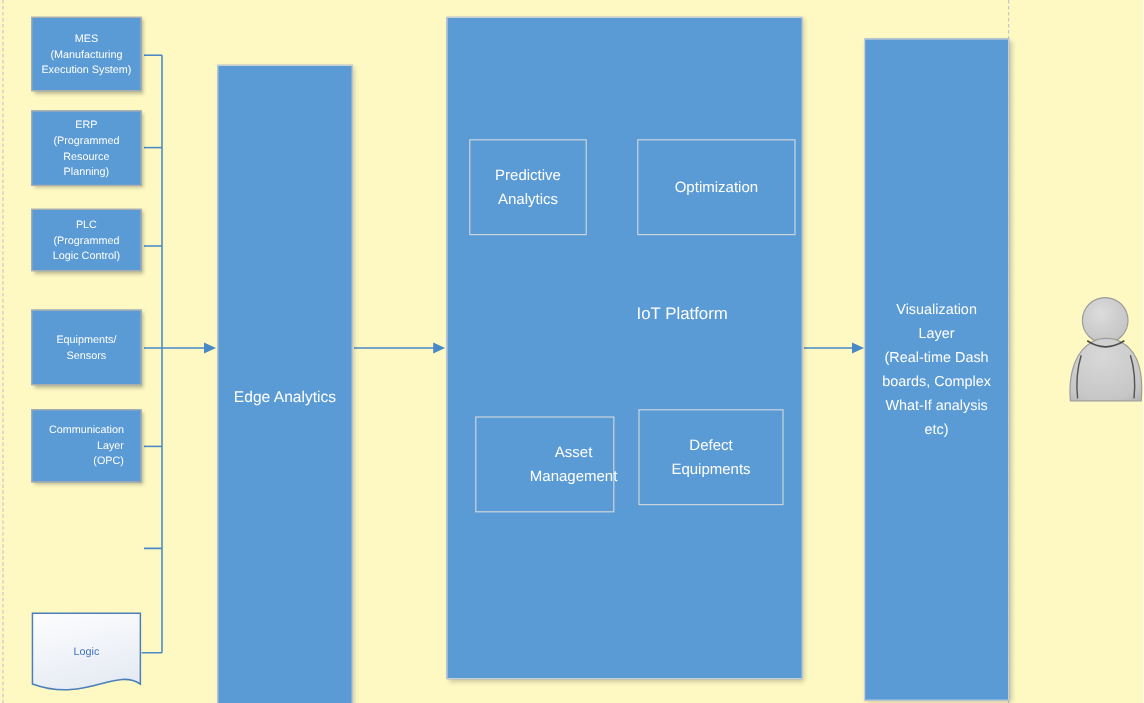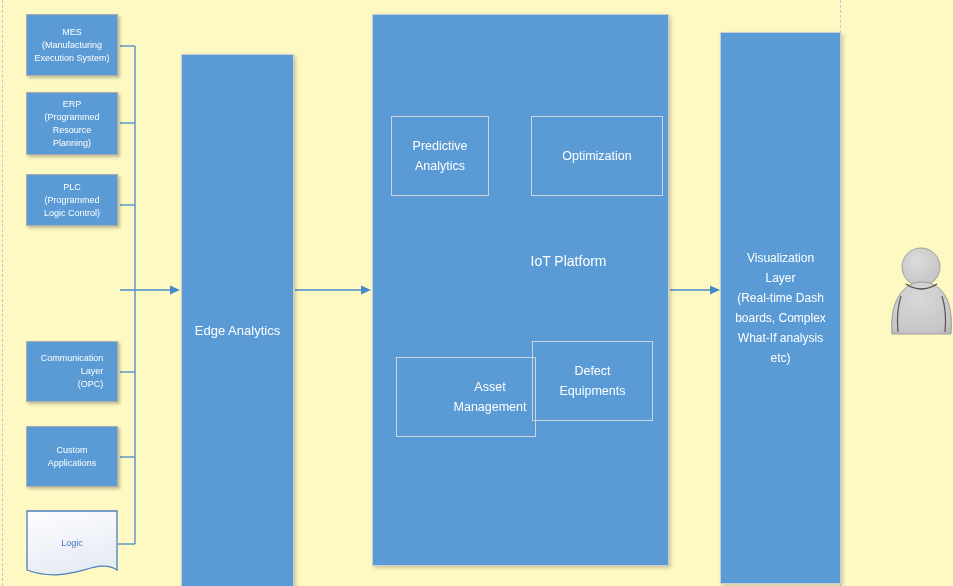--- a/index.html
+++ b/index.html
@@ -31,21 +31,21 @@
   #edge-analytics{left:181px;top:14px;width:113px;height:552px;font-size:13px;margin-top:40px;}
   #iot-platform{left:372px;top:14px;width:297px;height:552px;display:block;}
   #iot-label{position:absolute;left:0;top:238px;width:100%;text-align:center;font-size:14px;color:var(--text,#fff);margin-left:48px;}
   .module{
     position:absolute;height:80px;border:1px solid var(--inner-box-border,#ccd4dc);
     display:flex;align-items:center;justify-content:center;text-align:center;
     color:var(--text,#fff);font-size:12.5px;line-height:20px;white-space:pre-line;box-sizing:border-box;
   }
   #mod-predictive{left:18px;top:101px;width:98px;}
   #mod-optimization{left:158px;top:101px;width:132px;}
-  #mod-asset{left:23px;top:342px;width:140px;padding-left:48px;}
+  #mod-asset{left:23px;top:332px;width:116px;padding-left:48px;}
   #mod-defect{left:159px;top:326px;width:121px;}
   #visualization-layer{left:720px;top:14px;width:121px;height:552px;font-size:12px;line-height:20px;margin-top:18px;}
   
   #files-shape{position:absolute;left:26px;top:510px;width:92px;height:74px;z-index:2;}
   #files-label{
     position:absolute;left:0;top:28px;width:100%;text-align:center;
     font-size:9px;color:var(--files-text,#4472c4);
   }
   
   #person{position:absolute;left:885px;top:242px;z-index:2;}
@@ -91,25 +91,25 @@
   <div class="bluebox smallbox" id="box-mes">MES
 (Manufacturing
 Execution System)</div>
   <div class="bluebox smallbox" id="box-erp">ERP
 (Programmed
 Resource
 Planning)</div>
   <div class="bluebox smallbox" id="box-plc">PLC
 (Programmed
 Logic Control)</div>
+  <div class="bluebox smallbox" id="box-equipments">Equipments/
+Sensors</div>
   <div class="bluebox smallbox" id="box-communication">Communication
 Layer
 (OPC)</div>
-  <div class="bluebox smallbox" id="box-custom">Custom
-Applications</div>
 
   <div id="files-shape">
     <svg width="92" height="74" viewBox="0 0 92 74">
       <defs>
         <linearGradient id="docGrad" x1="0" y1="0" x2="0.35" y2="1">
           <stop offset="0" stop-color="#fdfdfe"></stop>
           <stop offset="1" stop-color="#e7ecf4"></stop>
         </linearGradient>
       </defs>
       <path d="M1 1 H91 V60 C70 46 45 76 1 60 Z" fill="url(#docGrad)" style="stroke:var(--files-border,#4b7fbc)" stroke-width="1.3"></path>

